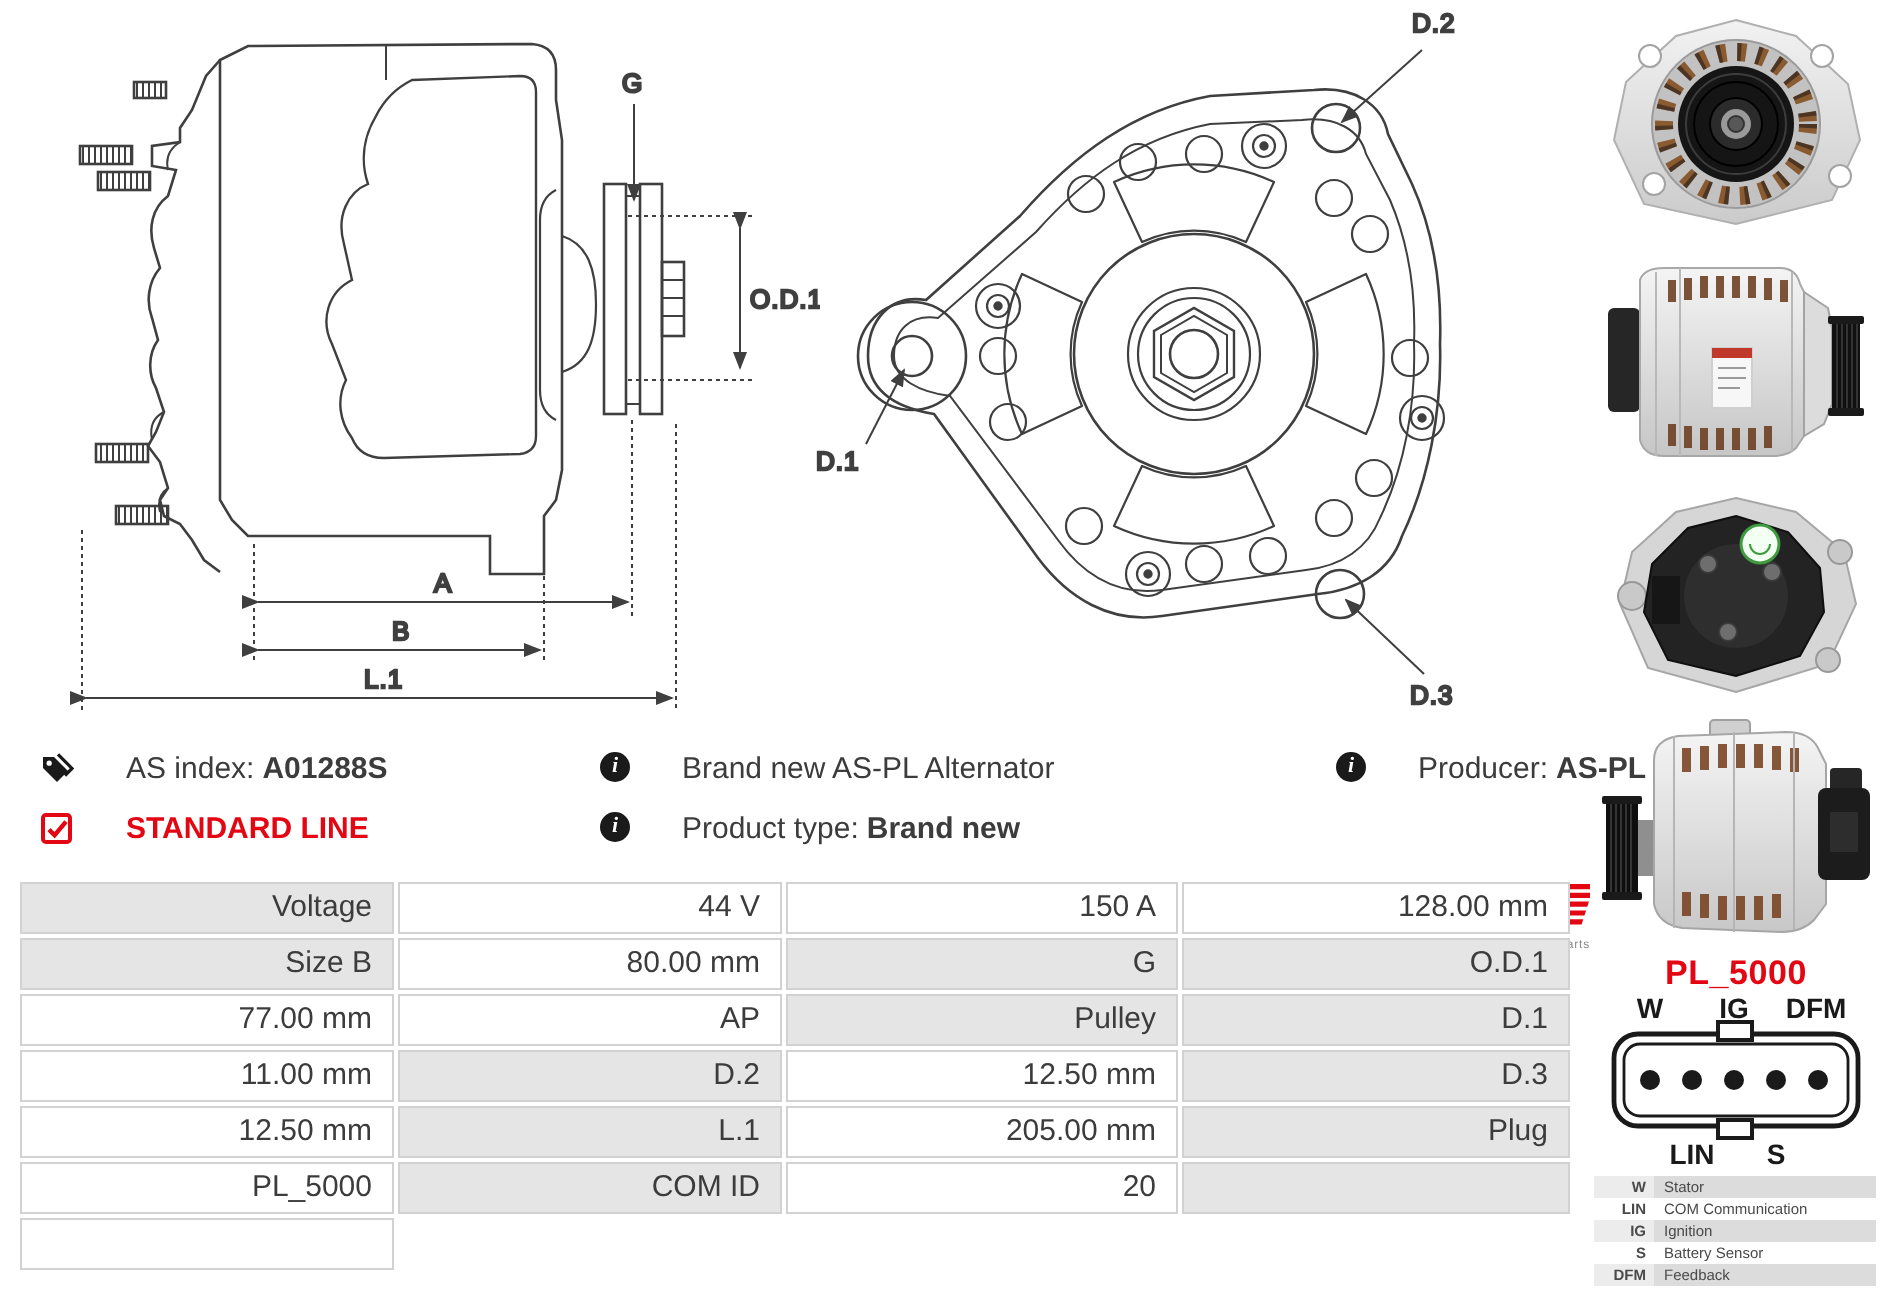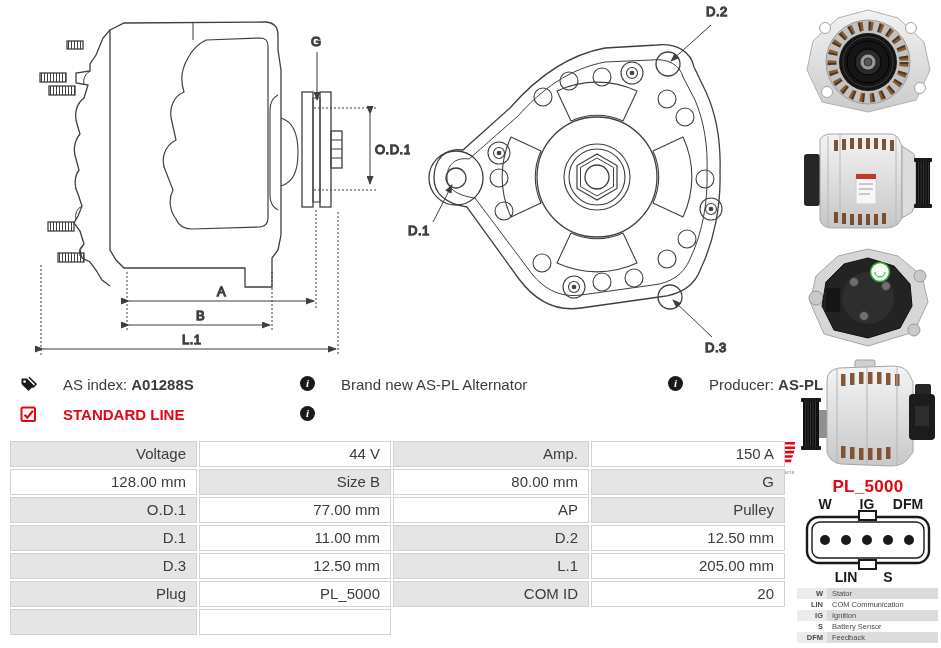--- a/index.html
+++ b/index.html
@@ -325,41 +325,41 @@
   <div class="info-item" style="left:20px;top:406px">
     <svg width="17" height="17" viewBox="0 0 17 17">
       <rect x="1.5" y="1.5" width="13.5" height="13.5" rx="1.5" fill="none" stroke="#e30613" stroke-width="2"></rect>
       <path d="M4.5,8.8 L7.3,11.6 L13,4.8" stroke="#e30613" stroke-width="2.2" fill="none"></path>
     </svg>
     <span class="txt red-bold">STANDARD LINE</span>
   </div>
 
   <div class="info-item" style="left:300px;top:406px">
     <span class="info-circle">i</span>
+    <span class="txt"><span>Product type:</span><b>Brand new</b></span>
   </div>
 
   <div id="as-logo">
     <svg width="97" height="27" viewBox="0 0 97 27">
       <text x="22" y="20" font-size="23" font-weight="bold" font-style="italic" fill="#e30613">AS</text>
       <path d="M24,21.5 L54,21.5 L52,24.5 L22,24.5 Z" fill="#4a4a4a"></path>
       <g fill="#e30613" transform="skewX(-18)">
         <rect x="66" y="2" width="34" height="2.6"></rect>
         <rect x="68" y="6.4" width="32" height="2.6"></rect>
         <rect x="70" y="10.8" width="30" height="2.6"></rect>
         <rect x="72" y="15.2" width="28" height="2.6"></rect>
         <rect x="74" y="19.6" width="26" height="2.6"></rect>
       </g>
     </svg>
     <div class="tagline">Alternators, Starters &amp; Parts</div>
   </div>
 
   <div id="spec-table">
     <div class="cell lab">Voltage</div>
     <div class="cell val">44 V</div>
-    <div class="cell lab">Amp.</div>
     <div class="cell val">150 A</div>
 
     <div class="cell val">128.00 mm</div>
     <div class="cell lab">Size B</div>
     <div class="cell val">80.00 mm</div>
 
     <div class="cell lab">G</div>
     <div class="cell lab">O.D.1</div>
     <div class="cell val">77.00 mm</div>
 

